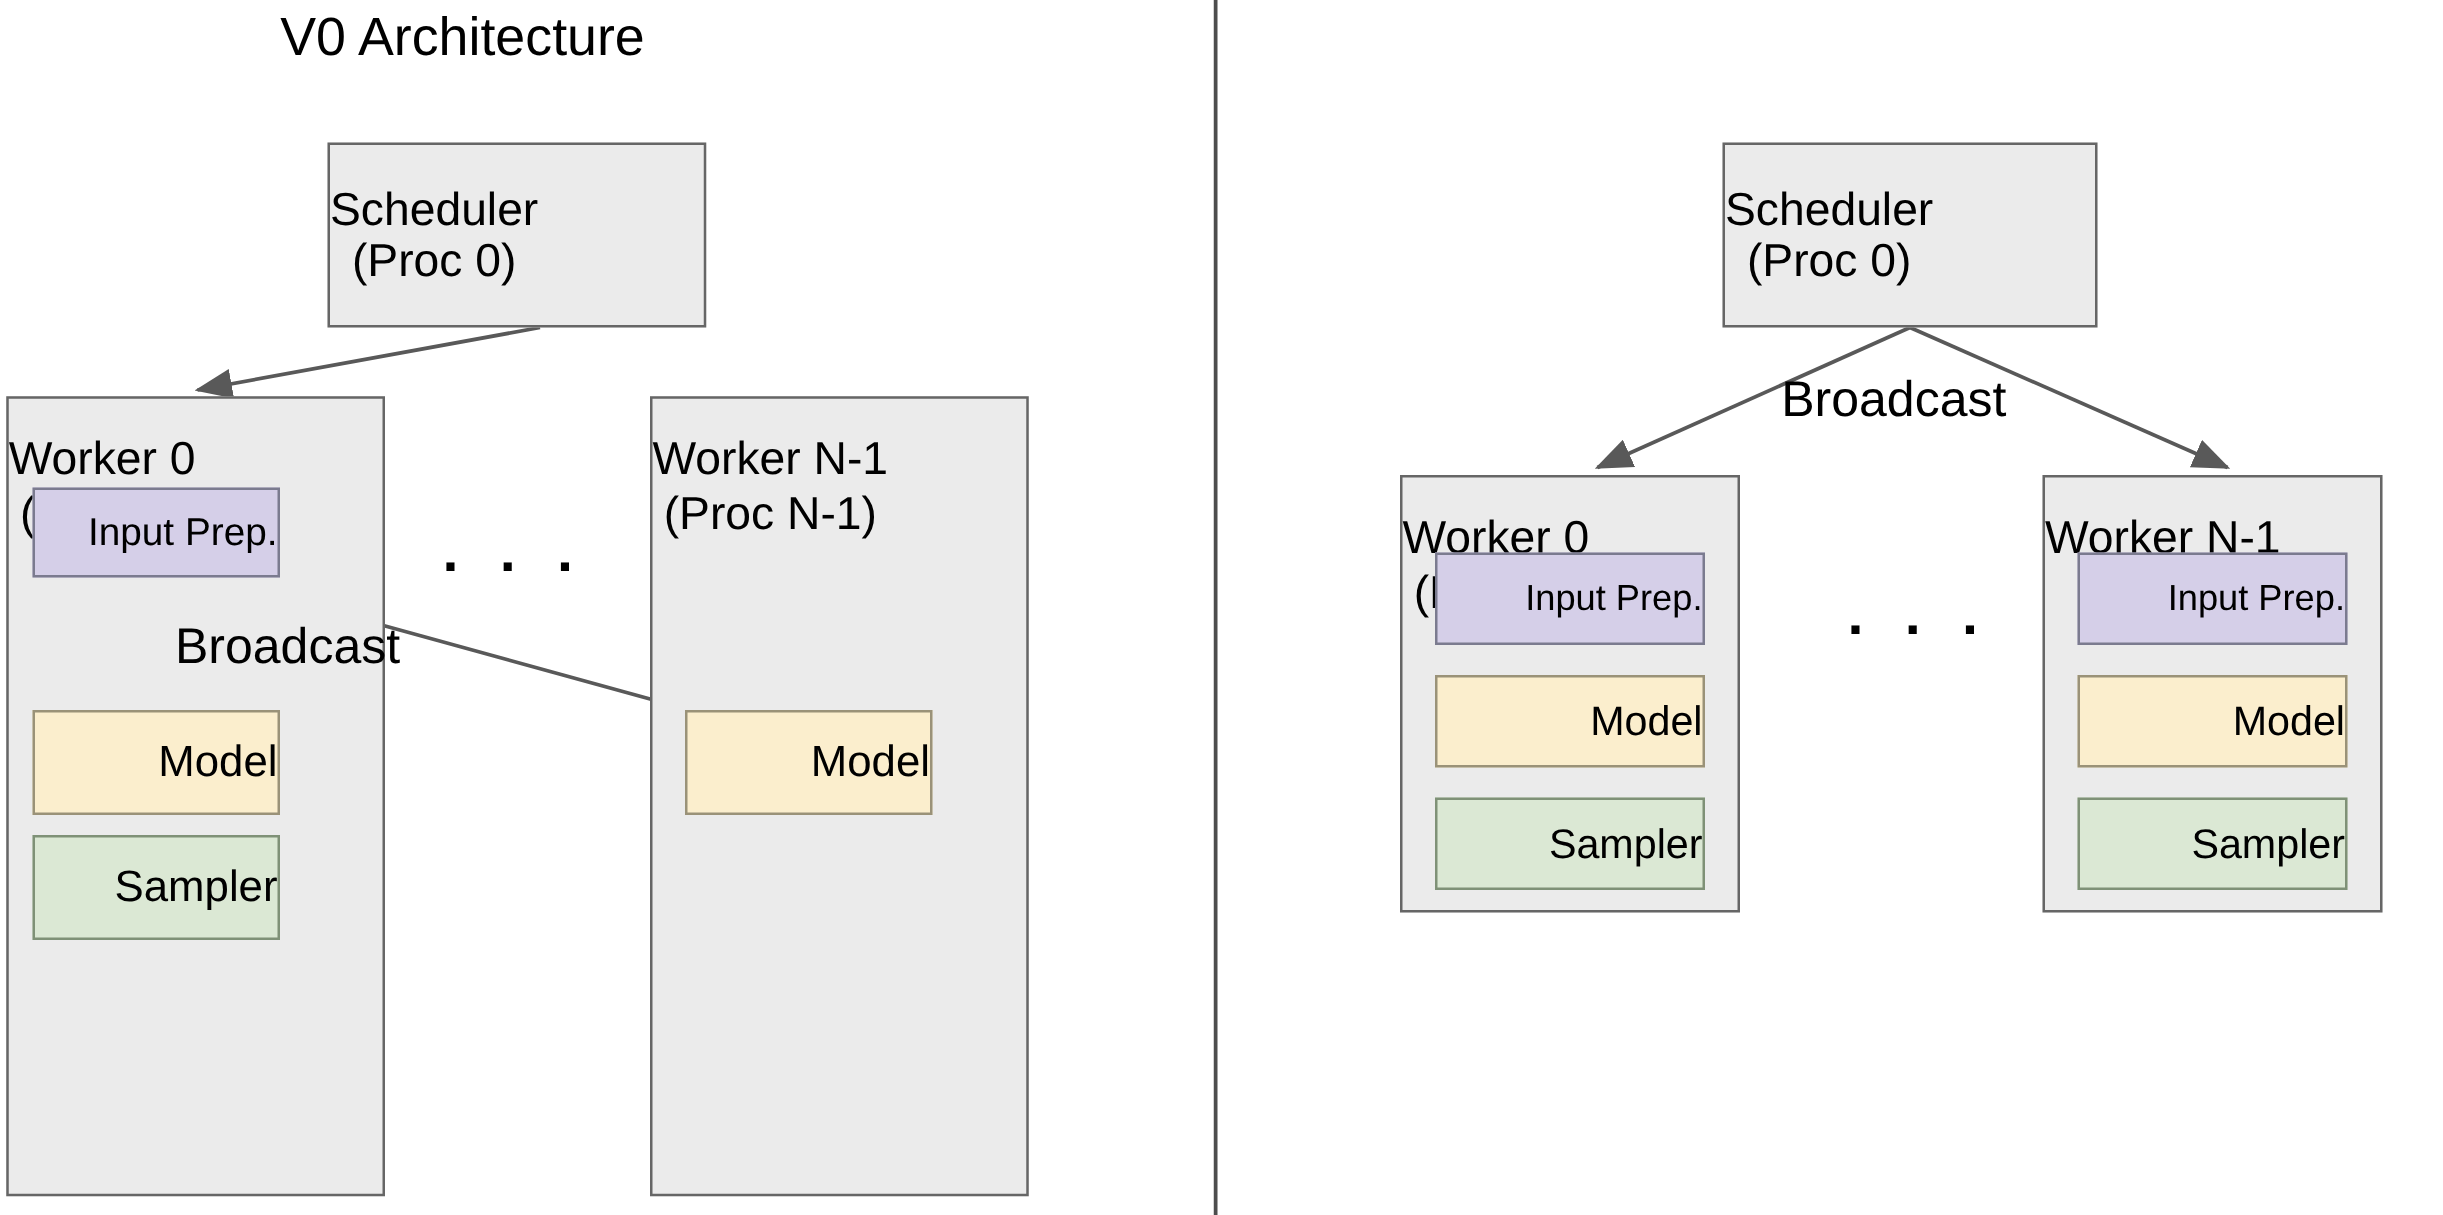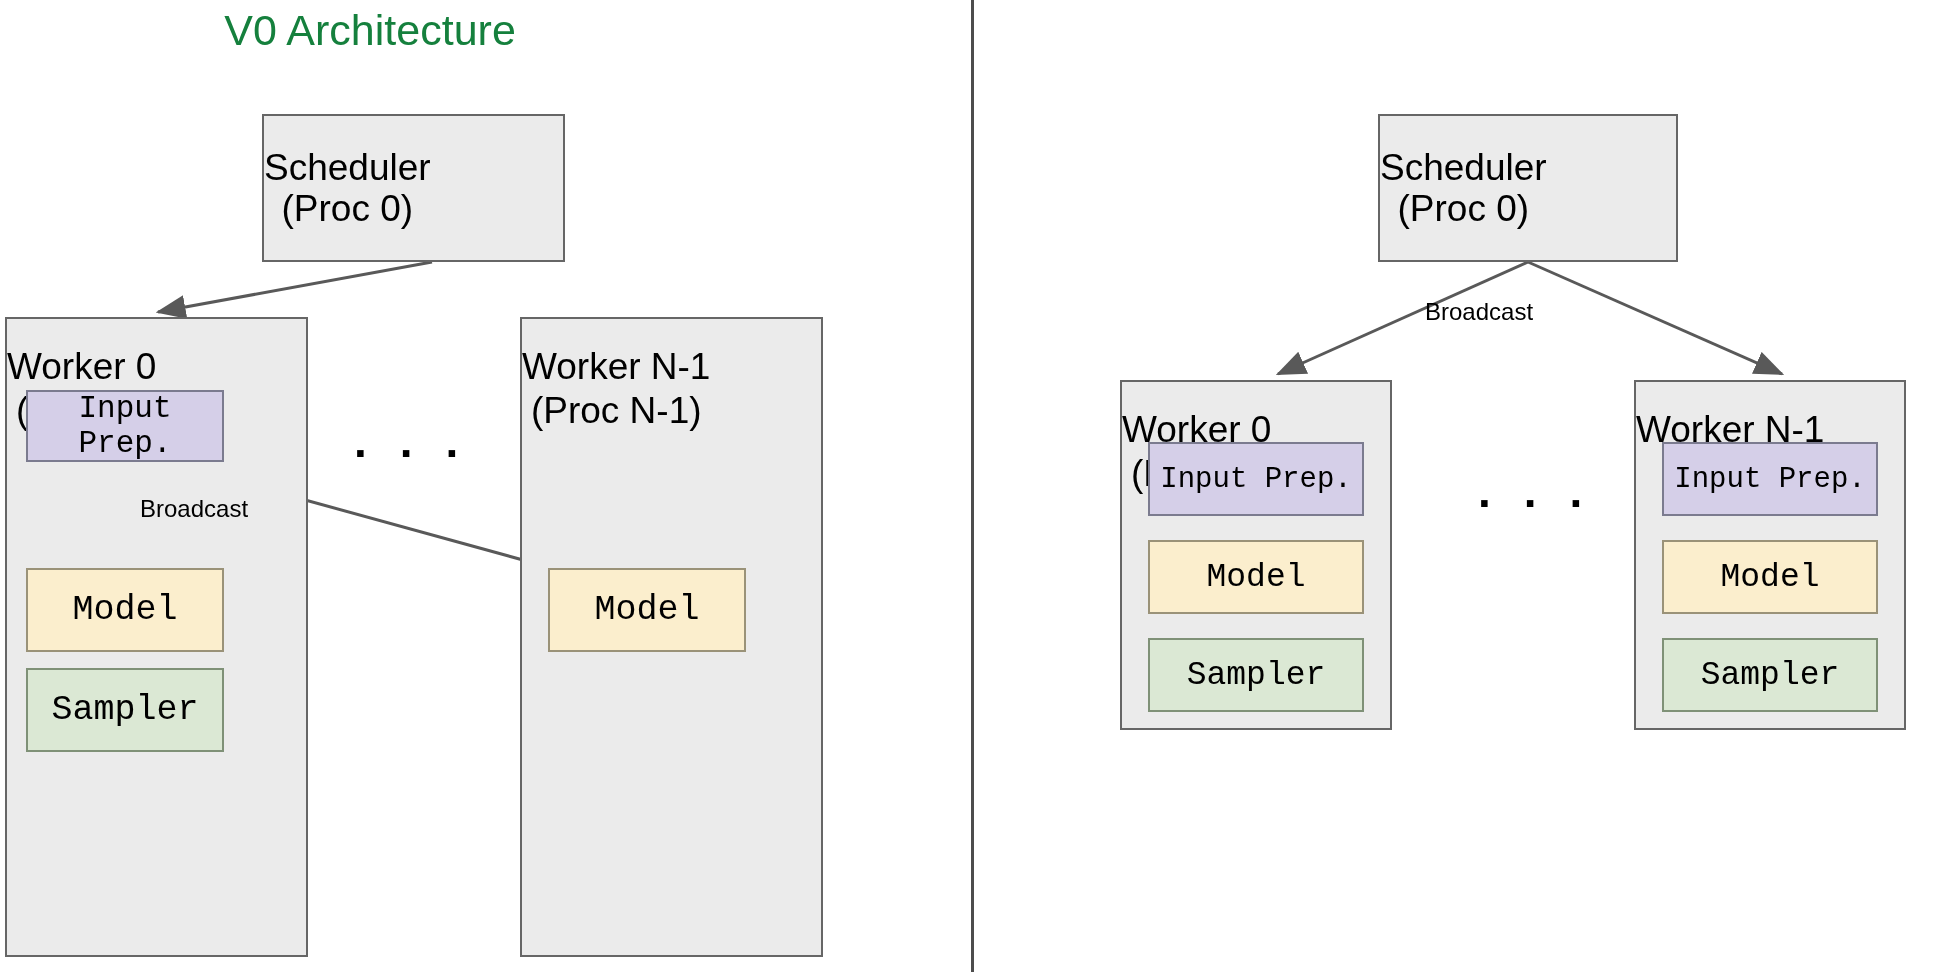--- a/index.html
+++ b/index.html
@@ -33,44 +33,43 @@
   .node.center-text {
     justify-content: center;
   }
 
   .panel-title {
     position: absolute;
     font-size: 43px;
     line-height: 1.05;
     text-align: center;
     white-space: nowrap;
-    color: #15803d;
+    color: #000000;
   }
 
   
   .worker {
     padding-top: 26px;
   }
   .worker-label {
     font-size: 37px;
     line-height: 1.18;
     white-space: pre-line;
     text-align: center;
   }
 
   
   .comp {
     position: absolute;
     box-sizing: border-box;
     border: 2px solid #8a8a78;
     display: flex;
     align-items: center;
-    justify-content: center;
-    text-align: center;
-    font-family: Liberation Mono, monospace;
+    justify-content: flex-end;
+    text-align: center;
   }
   .comp.input-prep {
     background: #d5cfe8;
     border-color: #7b7b8f;
   }
   .comp.model {
     background: #fbeecd;
     border-color: #9a9278;
   }
   .comp.sampler {
@@ -90,21 +89,21 @@
     color: #000000;
     font-size: 46px;
     font-weight: 700;
     letter-spacing: 0.22em;
     line-height: 1;
     white-space: nowrap;
   }
 
   .edge-label {
     position: absolute;
-    font-size: 24px;
+    font-size: 40px;
     line-height: 1;
     white-space: nowrap;
     color: #000000;
     background: transparent;
   }
 
   svg.arrows {
     position: absolute;
     left: 0;
     top: 0;

